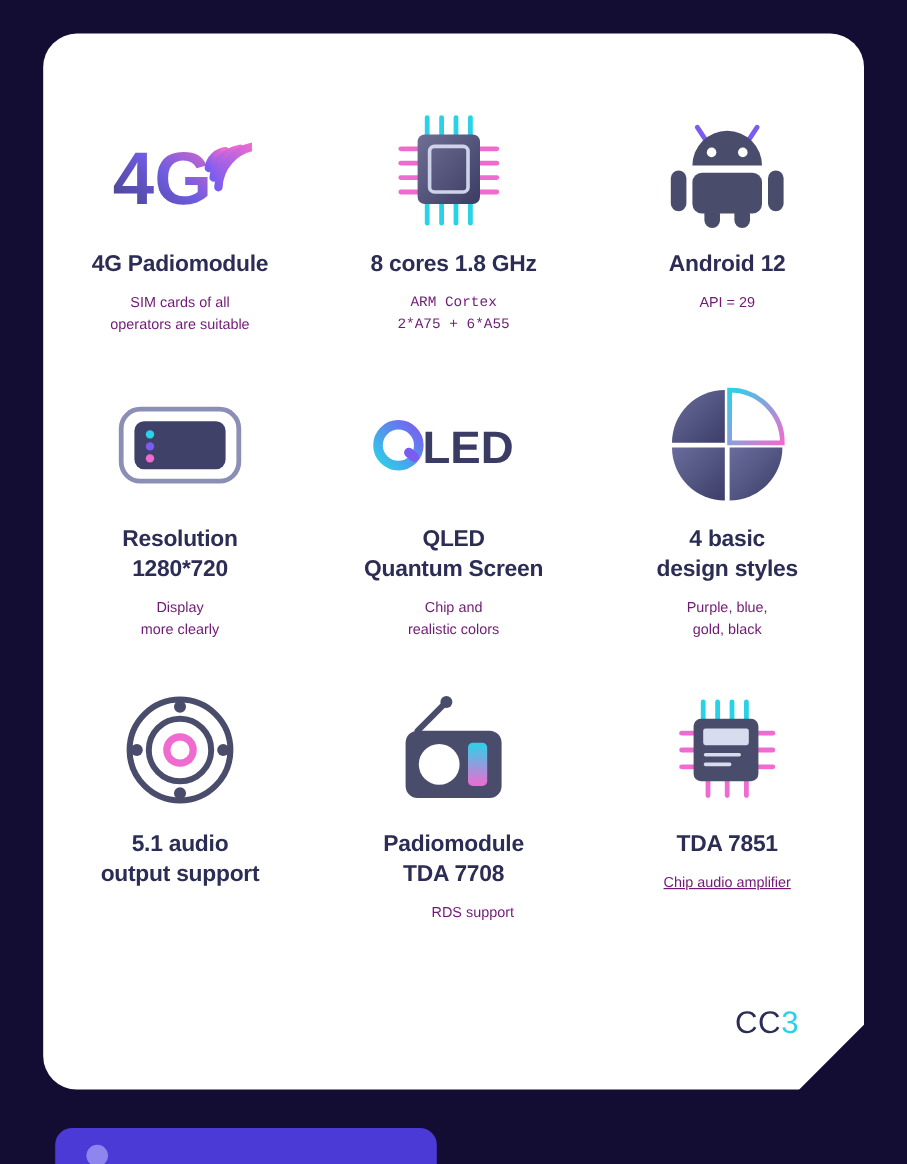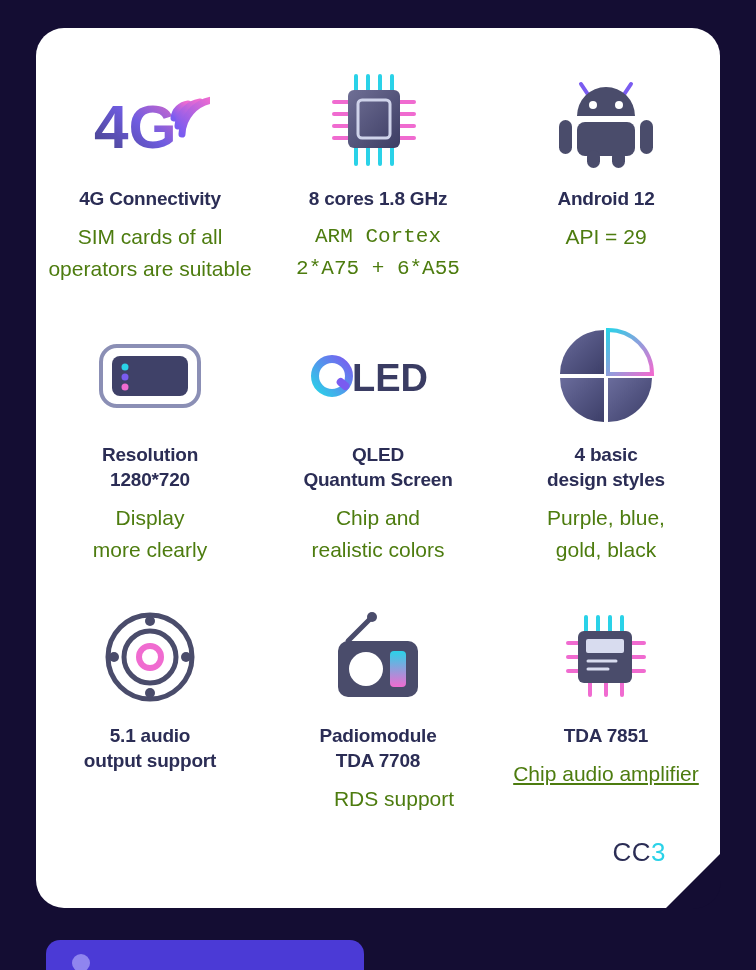--- a/index.html
+++ b/index.html
@@ -35,21 +35,21 @@
     bottom: -1px;
     width: 0;
     height: 0;
     border-bottom: 56px solid #140d33;
     border-left: 56px solid transparent;
     border-bottom-right-radius: 28px;
   }
   .grid {
     position: absolute;
     left: 0;
-    top: 36px;
+    top: 58px;
     width: 684px;
     display: grid;
     grid-template-columns: repeat(3, 1fr);
     row-gap: 36px;
   }
   .cell {
     display: flex;
     flex-direction: column;
     align-items: center;
     padding: 0 10px;
@@ -65,22 +65,22 @@
   .title {
     font-size: 19px;
     font-weight: bold;
     color: #2b2d55;
     text-align: center;
     line-height: 1.32;
     letter-spacing: -0.2px;
   }
   .subtitle {
     margin-top: 10px;
-    font-size: 21px;
-    color: #4d7c0f;
+    font-size: 12px;
+    color: #701a75;
     text-align: center;
     line-height: 1.5;
     font-weight: 400;
   }
   .brand {
     position: absolute;
     right: 54px;
     bottom: 40px;
     font-size: 26px;
     font-weight: normal;
@@ -130,21 +130,21 @@
                 <stop offset="0" stop-color="#7a5cf0"></stop>
                 <stop offset="1" stop-color="#f06bd0"></stop>
               </linearGradient>
             </defs>
             <text x="4" y="74" font-family="Liberation Sans, sans-serif" font-size="62" font-weight="bold" fill="url(#g4g)">4G</text>
             <path d="M84 44 a16 16 0 0 1 14 -14" stroke="url(#gwave)" stroke-width="7" fill="none" stroke-linecap="round"></path>
             <path d="M88 52 a26 26 0 0 1 22 -24" stroke="url(#gwave)" stroke-width="7" fill="none" stroke-linecap="round"></path>
             <path d="M92 60 a36 36 0 0 1 30 -34" stroke="url(#gwave)" stroke-width="7" fill="none" stroke-linecap="round"></path>
           </svg>
         </div>
-        <div class="title" style="white-space: pre-line;">4G Connectivity</div>
+        <div class="title" style="white-space: pre-line;">4G Padiomodule</div>
         <div class="subtitle" style="white-space: pre-line;">SIM cards of all
 operators are suitable</div>
       </div>
 
       <div class="cell">
         <div class="icon-box">
           <svg width="100" height="100" viewBox="0 0 100 100">
             <defs>
               <linearGradient id="gchip" x1="0" y1="0" x2="1" y2="1">
                 <stop offset="0" stop-color="#6f6f95"></stop>

